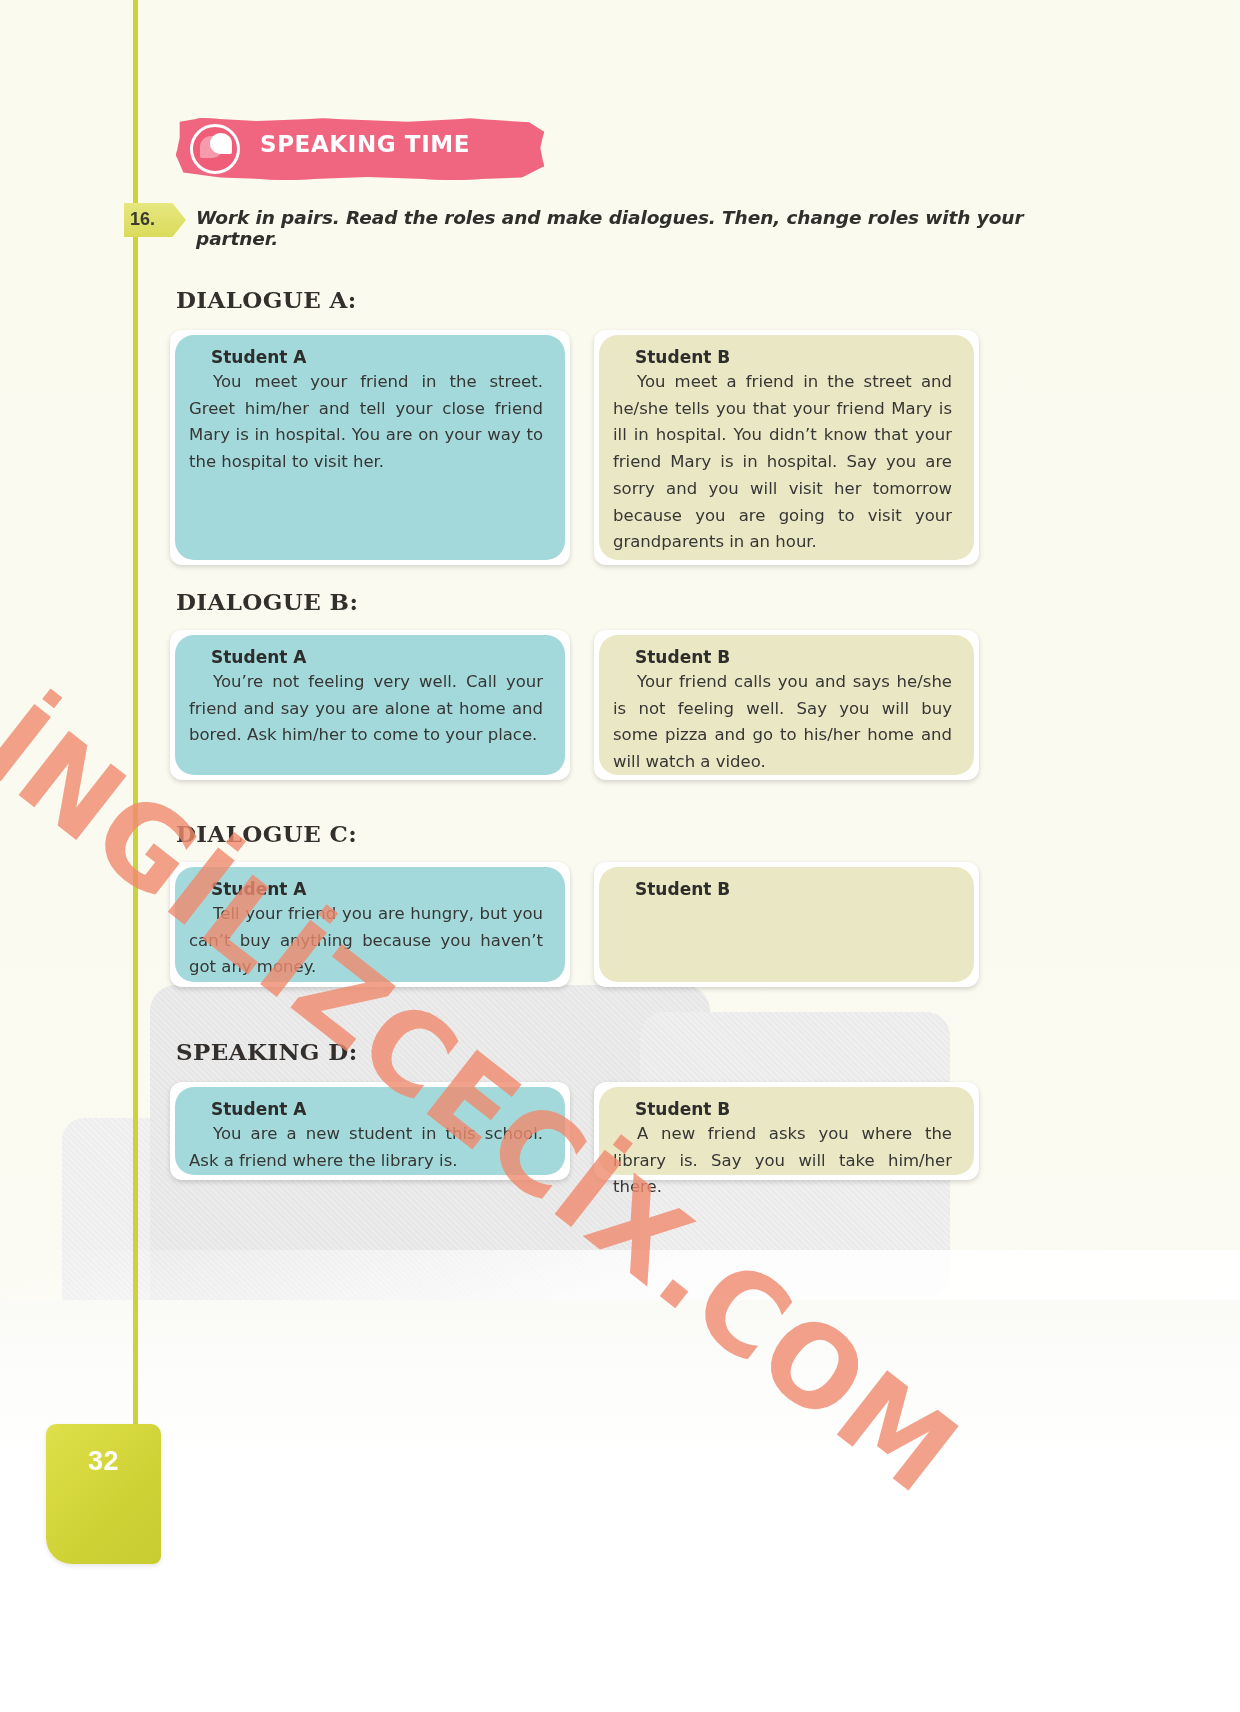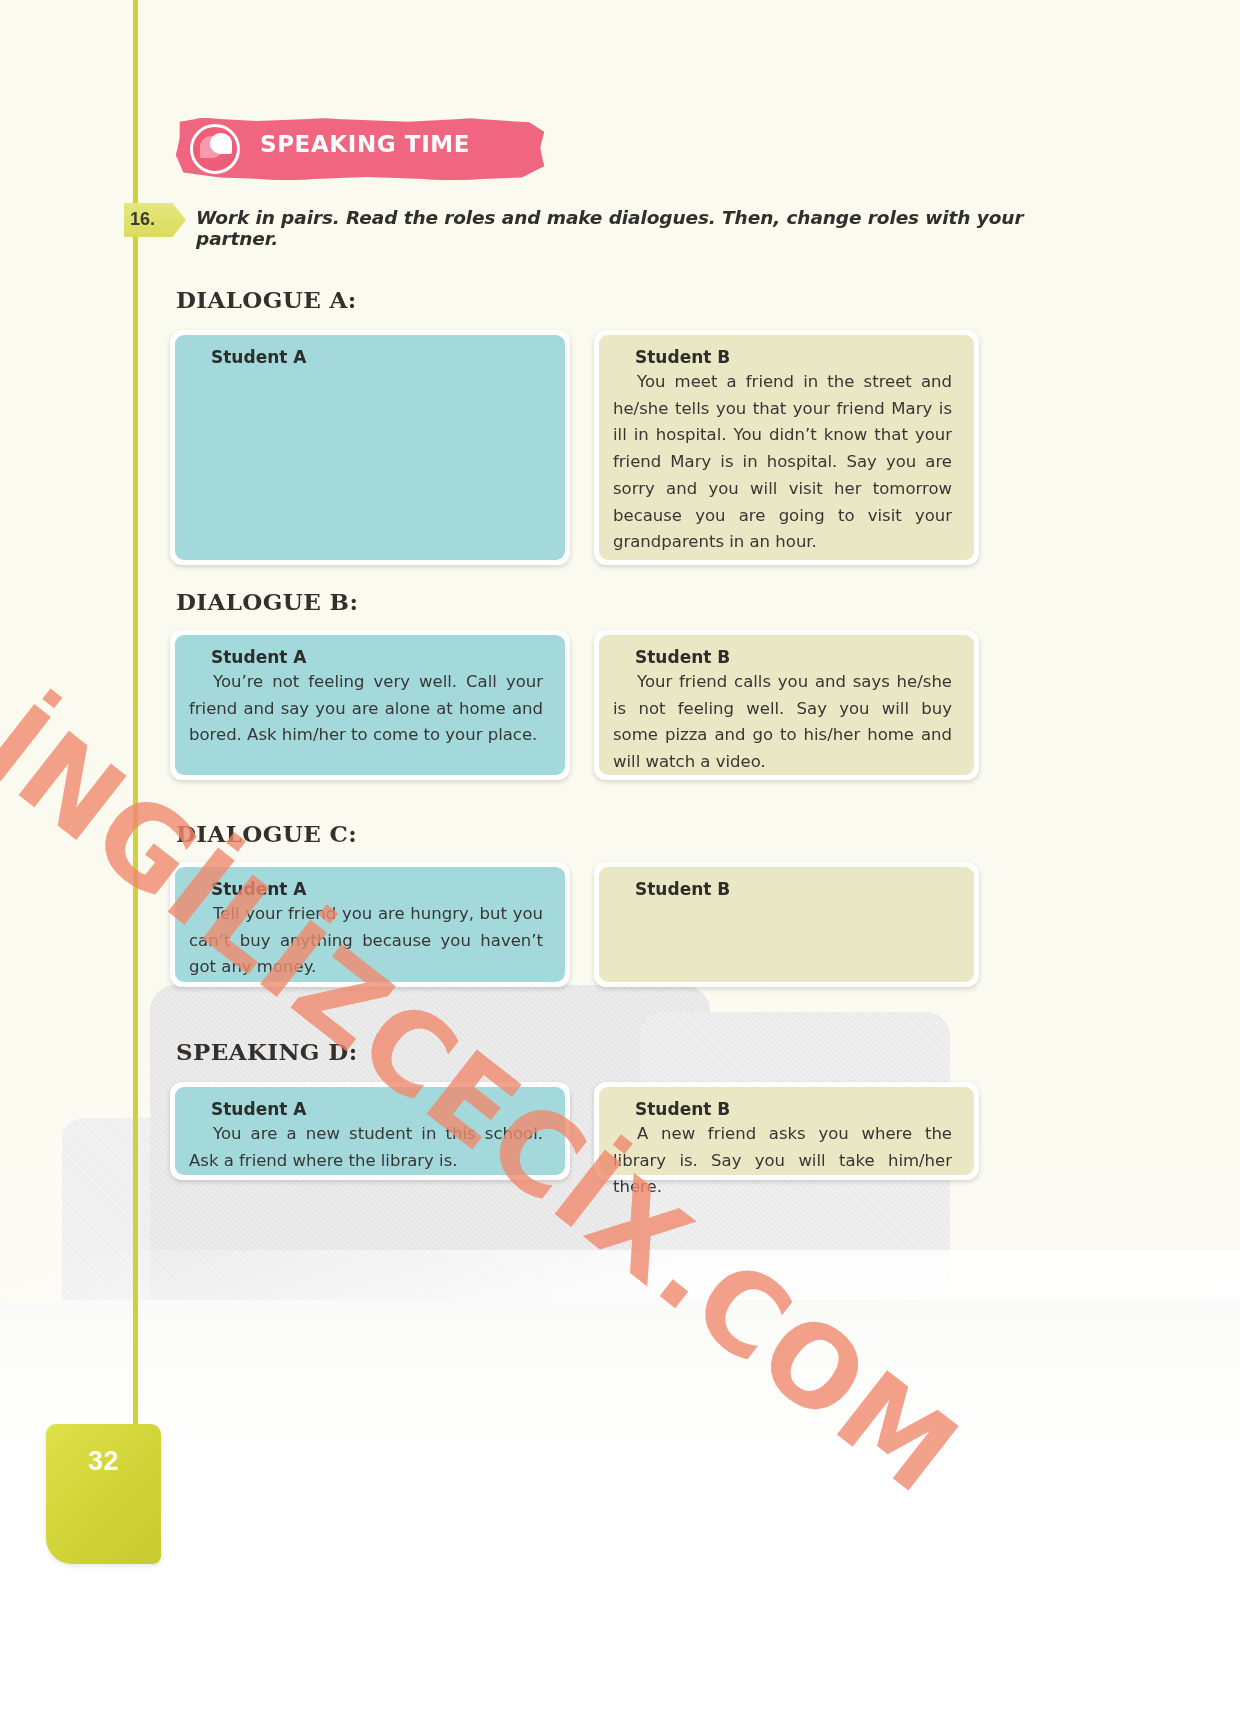--- a/index.html
+++ b/index.html
@@ -123,21 +123,21 @@
   .card{
     position:absolute;
     border-radius:12px;
     background:#ffffff;
     box-shadow:0 2px 5px rgba(0,0,0,.16);
     padding:5px;
     box-sizing:border-box;
   }
   .card-inner{
     width:100%;height:100%;
-    border-radius:9px;
+    border-radius:19px;
     box-sizing:border-box;
     padding:12px 22px 10px 14px;
   }
   .card-a .card-inner{background:#a4d9dc;}
   .card-b .card-inner{background:#eae7c5;}
   .role{
     font-size:17px;font-weight:bold;color:#2d2d2b;
     margin:0 0 2px 22px;
     font-family:"DejaVu Sans", sans-serif;
   }
@@ -188,20 +188,21 @@
 
   <div class="ex-badge">
     <span>16.</span>
   </div>
   <div class="instruction">Work in pairs. Read the roles and make dialogues. Then, change roles with your partner.</div>
 
   <div class="dlg-title" style="top:286px;">DIALOGUE A:</div>
   <div class="card card-a" style="left:170px;top:330px;width:400px;height:235px;">
     <div class="card-inner">
       <div class="role">Student A</div>
+      <div class="role-body">You meet your friend in the street. Greet him/her and tell your close friend Mary is in hospital. You are on your way to the hospital to visit her.</div>
     </div>
   </div>
   <div class="card card-b" style="left:594px;top:330px;width:385px;height:235px;">
     <div class="card-inner">
       <div class="role">Student B</div>
       <div class="role-body">You meet a friend in the street and he/she tells you that your friend Mary is ill in hospital. You didn’t know that your friend Mary is in hospital. Say you are sorry and you will visit her tomorrow because you are going to visit your grandparents in an hour.</div>
     </div>
   </div>
 
   <div class="dlg-title" style="top:588px;">DIALOGUE B:</div>

